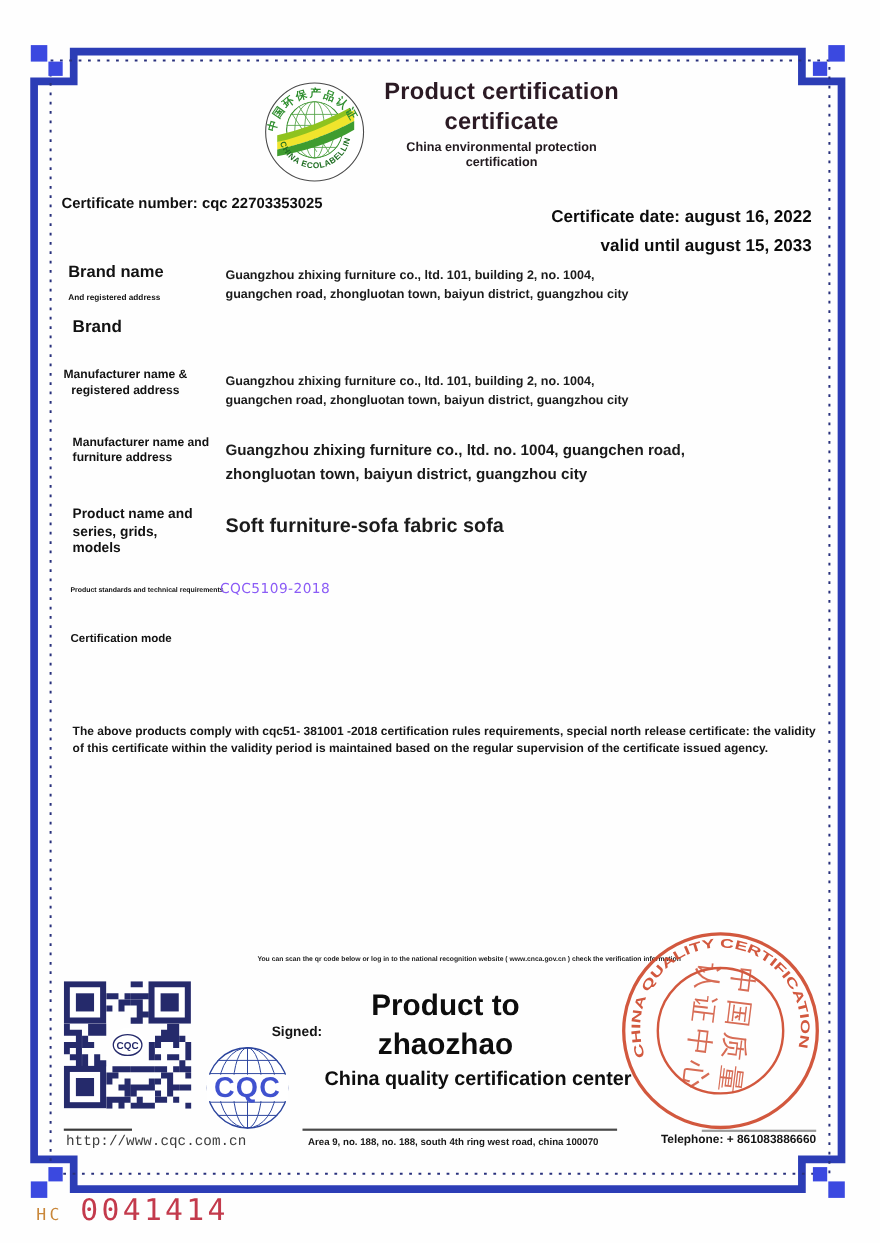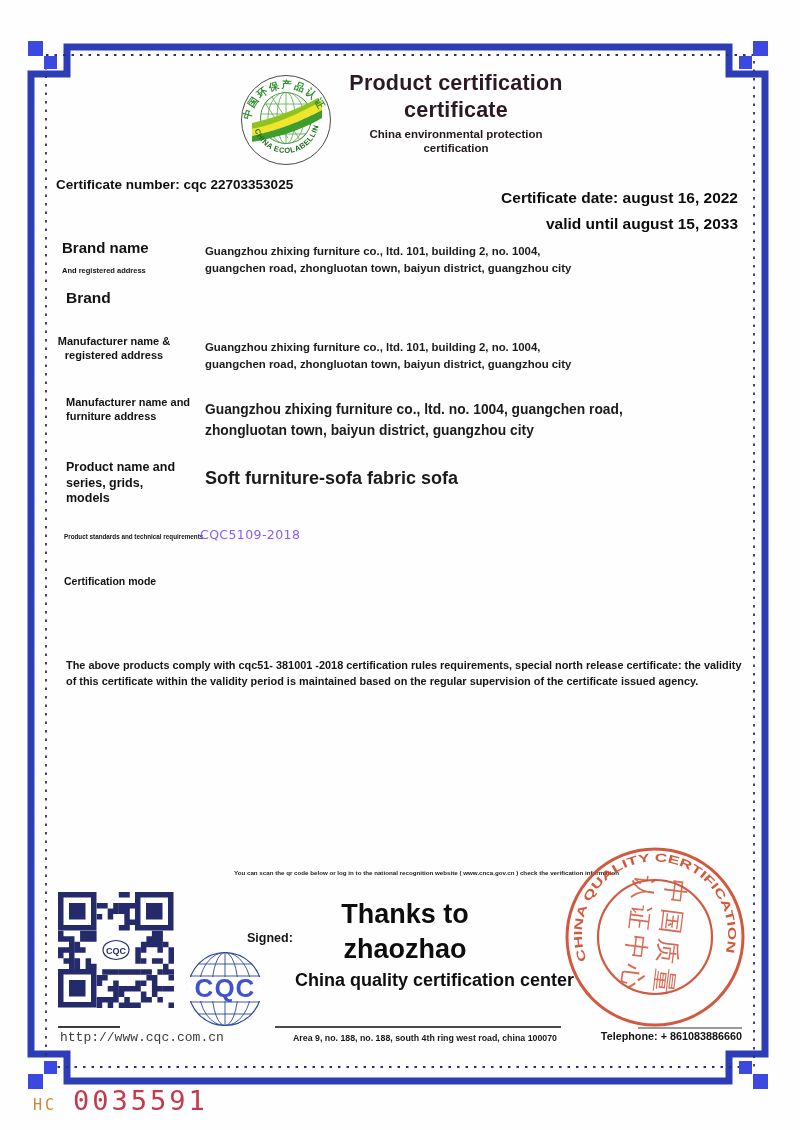--- a/index.html
+++ b/index.html
@@ -43,21 +43,21 @@
   .cqc-globe{left:186px;top:950px;width:78px;height:78px;}
   .issuer{left:295px;top:970px;font-size:18px;font-weight:bold;color:#0e0e0e;}
   .stamp{left:557px;top:839px;width:196px;height:196px;opacity:.92;}
 
   .rule{position:absolute;height:2px;}
   .rule-a{left:58px;top:1026px;width:62px;background:#3a3a3a;}
   .rule-b{left:275px;top:1026px;width:286px;background:#4a4a4a;}
   .rule-c{left:638px;top:1027px;width:104px;background:#9a9a9a;}
 
   .website{left:60px;top:1030px;font-size:13px;font-family:"Liberation Mono","DejaVu Sans Mono",monospace;color:#3d3d3d;}
-  .address{left:280px;top:1033px;width:290px;text-align:center;font-size:8.8px;font-weight:bold;color:#181818;}
+  .address{left:280px;top:1033px;width:290px;font-size:8.8px;font-weight:bold;color:#181818;}
   .telephone{right:58px;top:1030px;font-size:10.8px;font-weight:bold;color:#141414;}
 
   .serial{left:33px;top:1085px;display:flex;align-items:baseline;}
   .serial-prefix{font-size:15px;color:#c9873a;letter-spacing:3px;font-family:"DejaVu Sans Mono","Liberation Mono",monospace;}
   .serial-number{margin-left:16px;font-size:27px;color:#c33a4c;letter-spacing:3px;font-family:"DejaVu Sans Mono","Liberation Mono",monospace;}
 </style>
 </head>
 <body>
 
 <div class="page">
@@ -172,21 +172,21 @@
           <rect x="11" y="88" width="16.5" height="16.5"></rect>
       </g>
       <circle cx="58" cy="58" r="15.5" fill="#ffffff"></circle>
       <ellipse cx="58" cy="58" rx="13" ry="9.5" fill="none" stroke="#252a6b" stroke-width="1.2"></ellipse>
       <text x="58" y="61.5" text-anchor="middle" font-size="9" font-weight="bold" fill="#252a6b">CQC</text>
     </svg>
   </div>
 
   <div class="abs signed-label">Signed:</div>
   <div class="abs thanks">
-    <div>Thanks to</div>
+    <div>Product to</div>
     <div>zhaozhao</div>
   </div>
 
   <svg class="abs cqc-globe" viewBox="0 0 78 78">
     <defs>
         <clipPath id="cqcClip">
           <circle cx="39" cy="39" r="37"></circle>
         </clipPath>
       </defs>
     <circle cx="39" cy="39" r="36.5" fill="#ffffff" stroke="#2c459e" stroke-width="1.2"></circle>
@@ -222,16 +222,16 @@
 
   <div class="rule rule-a"></div>
   <div class="rule rule-b"></div>
   <div class="rule rule-c"></div>
   <div class="abs website">http://www.cqc.com.cn</div>
   <div class="abs address">Area 9, no. 188, no. 188, south 4th ring west road, china 100070</div>
   <div class="abs telephone">Telephone: + 861083886660</div>
 
   <div class="abs serial">
     <span class="serial-prefix">HC</span>
-    <span class="serial-number">0035591</span>
+    <span class="serial-number">0041414</span>
   </div>
 
 </div>
 
 </body></html>

